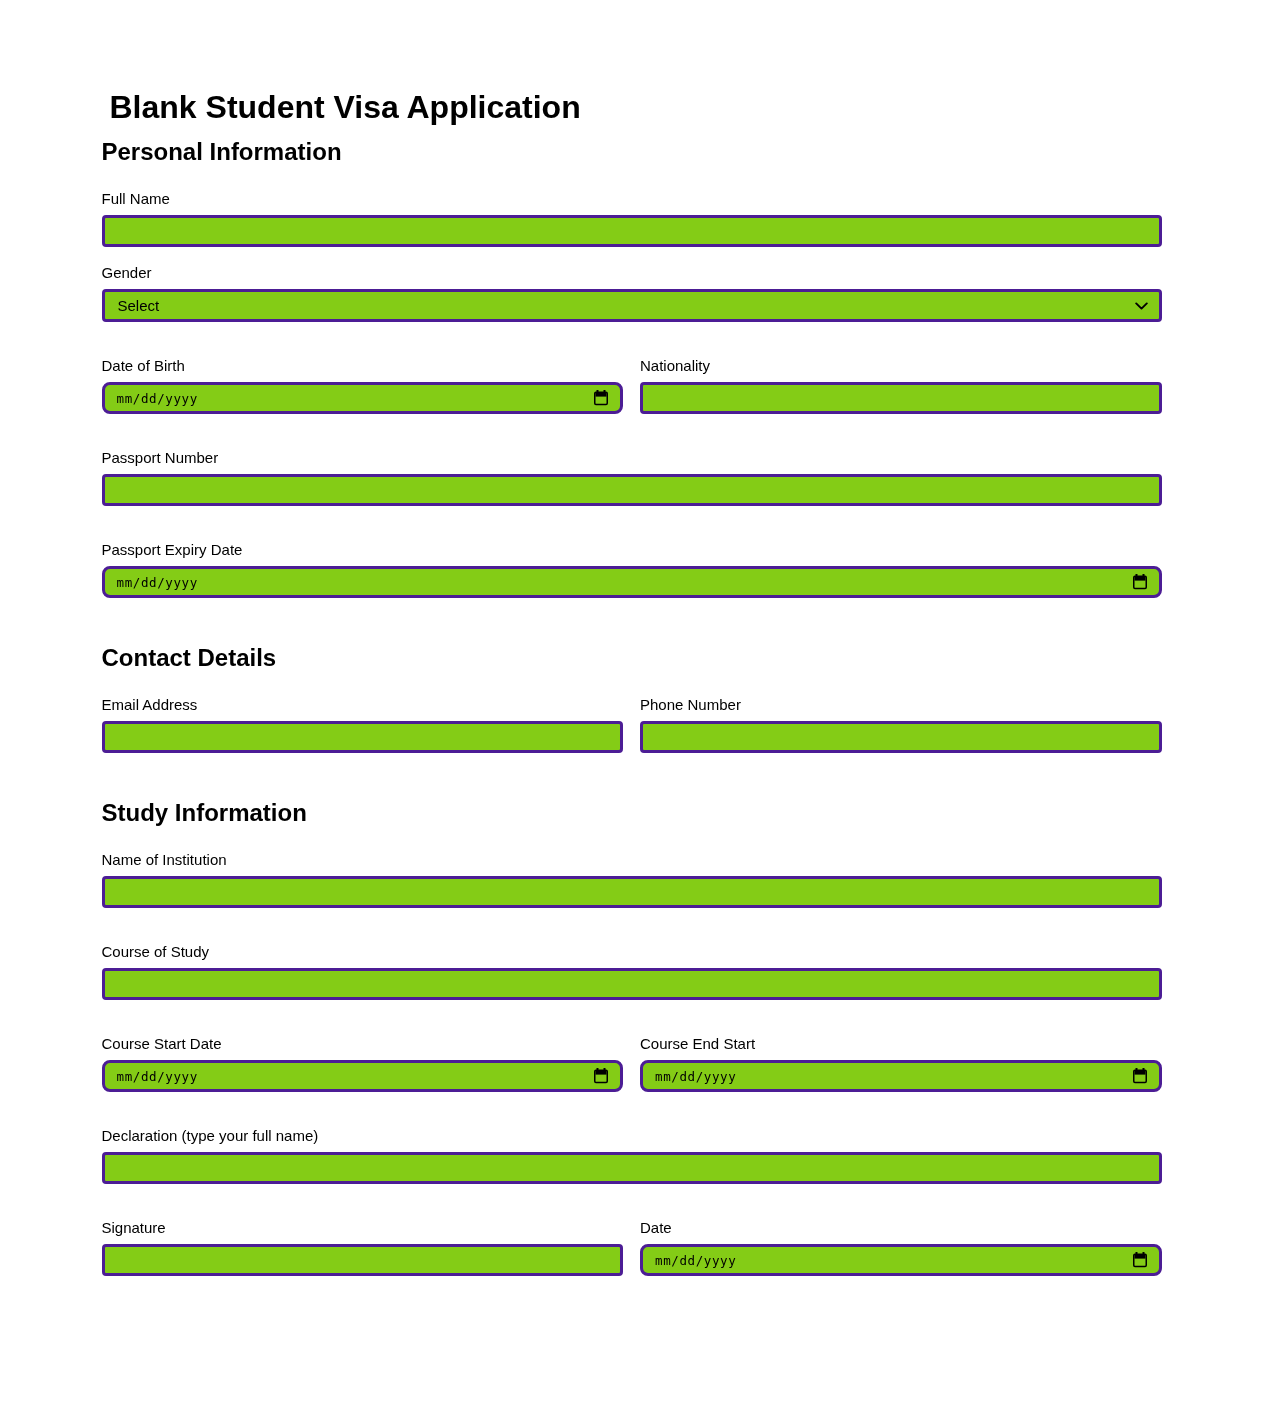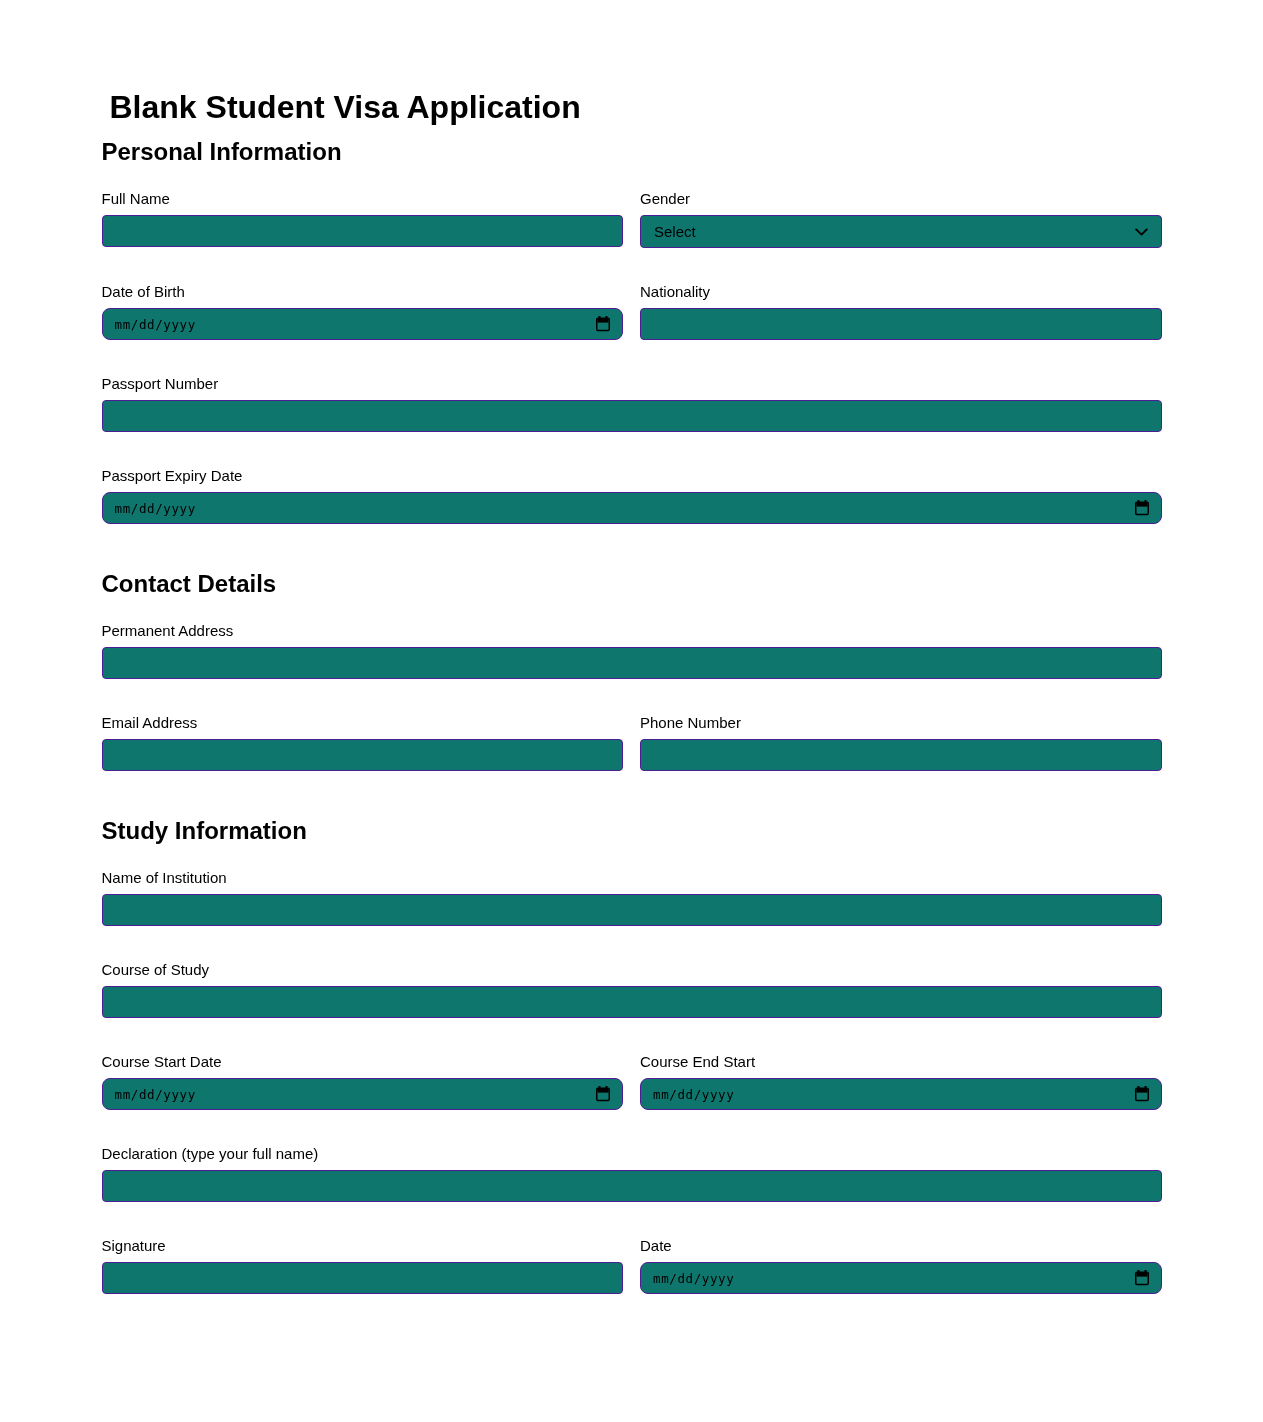--- a/index.html
+++ b/index.html
@@ -26,35 +26,35 @@
     line-height: 28px;
     font-weight: 700;
     margin: 46px 0 24px;
   }
   h1 + section h2:first-child { margin-top: 16px; }
   .row {
     display: flex;
     gap: 17px;
     margin-bottom: 35px;
   }
-  .row--loose { margin-top: 15px; }
+  .row--loose { margin-top: 15px; flex-direction: column; }
   .col { flex: 1; min-width: 0; }
   label {
     display: block;
     font-size: 15px;
     line-height: 17px;
     margin-bottom: 8px;
     color: #000;
   }
   .input, .date-input, .select-wrap select {
     width: 100%;
     height: 32px;
-    border: 1px solid #4c1d95;
+    border: 3px solid #4c1d95;
     border-radius: 4px;
-    background: #0f766e;
+    background: #84cc16;
   }
   .input {
     padding: 0 12px;
     font-size: 15px;
     font-family: "Liberation Sans", sans-serif;
     color: #000;
     outline: none;
   }
   .select-wrap { position: relative; }
   .select-wrap select {
@@ -164,26 +164,20 @@
               </svg>
           </span>
         </div>
       </div>
     </div>
   </section>
 
   <section>
     <h2>Contact Details</h2>
 
-    <div class="row">
-      <div class="col">
-        <label>Permanent Address</label>
-        <input class="input" type="text" style="">
-      </div>
-    </div>
 
     <div class="row">
       <div class="col">
         <label>Email Address</label>
         <input class="input" type="text" style="">
       </div>
       <div class="col">
         <label>Phone Number</label>
         <input class="input" type="text" style="">
       </div>

